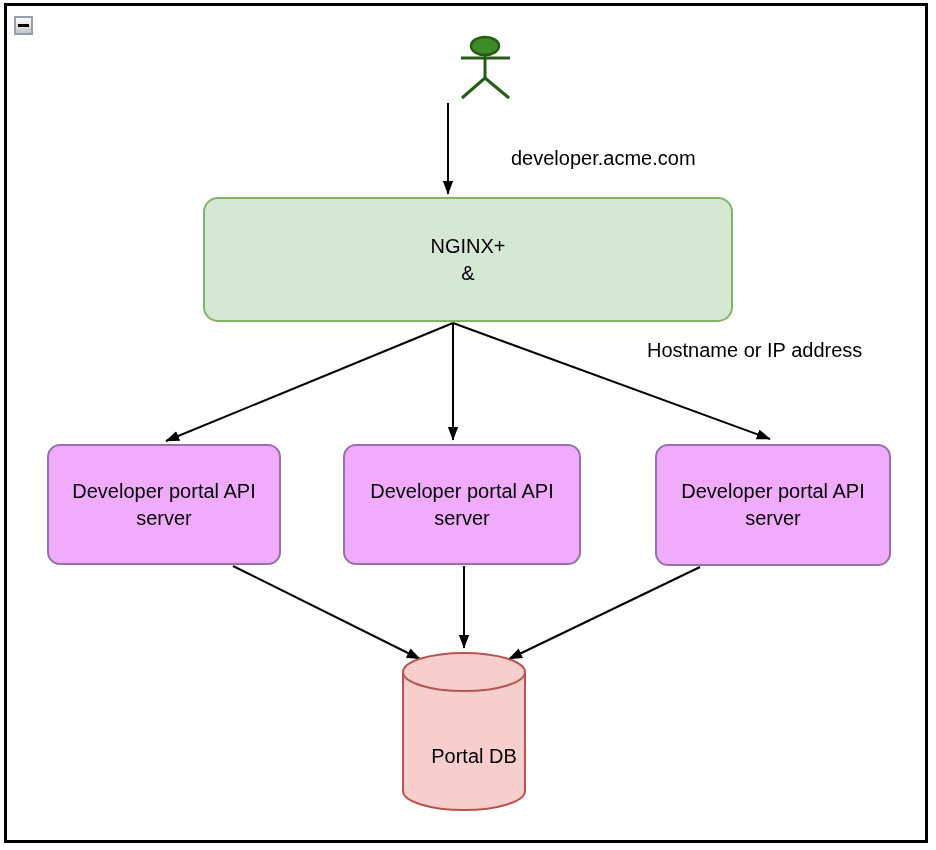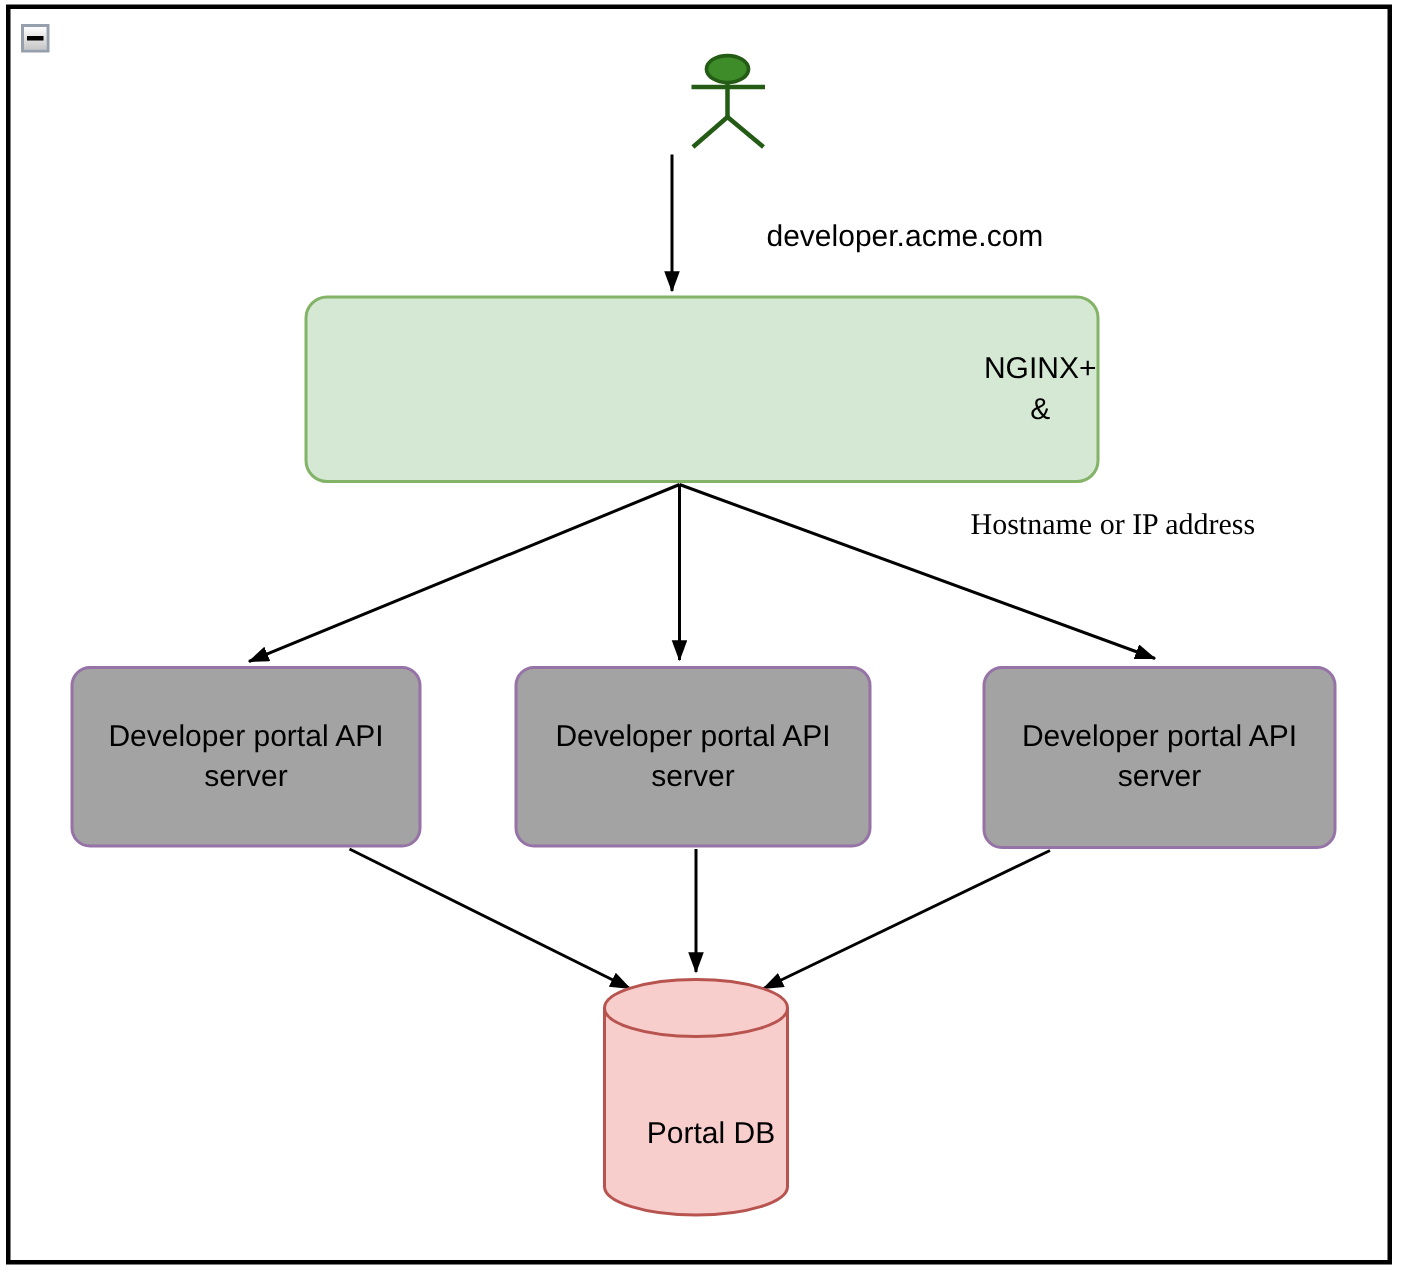--- a/index.html
+++ b/index.html
@@ -15,38 +15,38 @@
     position:absolute;left:14px;top:16px;width:19px;height:19px;
     border:2px solid #96a0ad;box-sizing:border-box;
     background:linear-gradient(#fdfdfd,#c6c6c6);
     display:flex;align-items:center;justify-content:center;
     padding:0;cursor:pointer;z-index:5;
   }
   .minus-bar{width:11px;height:3px;background:#000;}
   .overlay{position:absolute;left:0;top:0;width:936px;height:850px;z-index:2;pointer-events:none;}
   .node{
     position:absolute;box-sizing:border-box;z-index:1;
-    display:flex;align-items:center;justify-content:flex-end;
+    display:flex;align-items:center;justify-content:center;
     text-align:center;font-size:20px;line-height:27px;
   }
   .gateway{
     left:203px;top:197px;width:530px;height:125px;
     background:#d5e8d4;border:2px solid #82b366;border-radius:15px;
   }
   .gateway span{display:block;}
   .apiserver{
-    background:#a3a3a3;border:2px solid #9673a6;border-radius:13px;
+    background:#f0abfc;border:2px solid #9673a6;border-radius:13px;
     padding:0 12px;
   }
   .apiserver.s1{left:47px;top:444px;width:234px;height:121px;}
   .apiserver.s2{left:343px;top:444px;width:238px;height:121px;}
   .apiserver.s3{left:655px;top:444px;width:236px;height:122px;}
   .free-label{position:absolute;font-size:20px;white-space:nowrap;z-index:3;margin-left:21px;}
   .label-domain{left:490px;top:147px;}
-  .label-routing{left:626px;top:339px;font-family:Liberation Serif, serif;}
+  .label-routing{left:626px;top:339px;}
   .label-db{left:404px;top:745px;width:140px;text-align:center;z-index:3;position:absolute;font-size:20px;}
 </style>
 </head>
 <body>
 
 <div class="frame"></div>
 
 <button class="collapse-btn">
   <span class="minus-bar"></span>
 </button>

